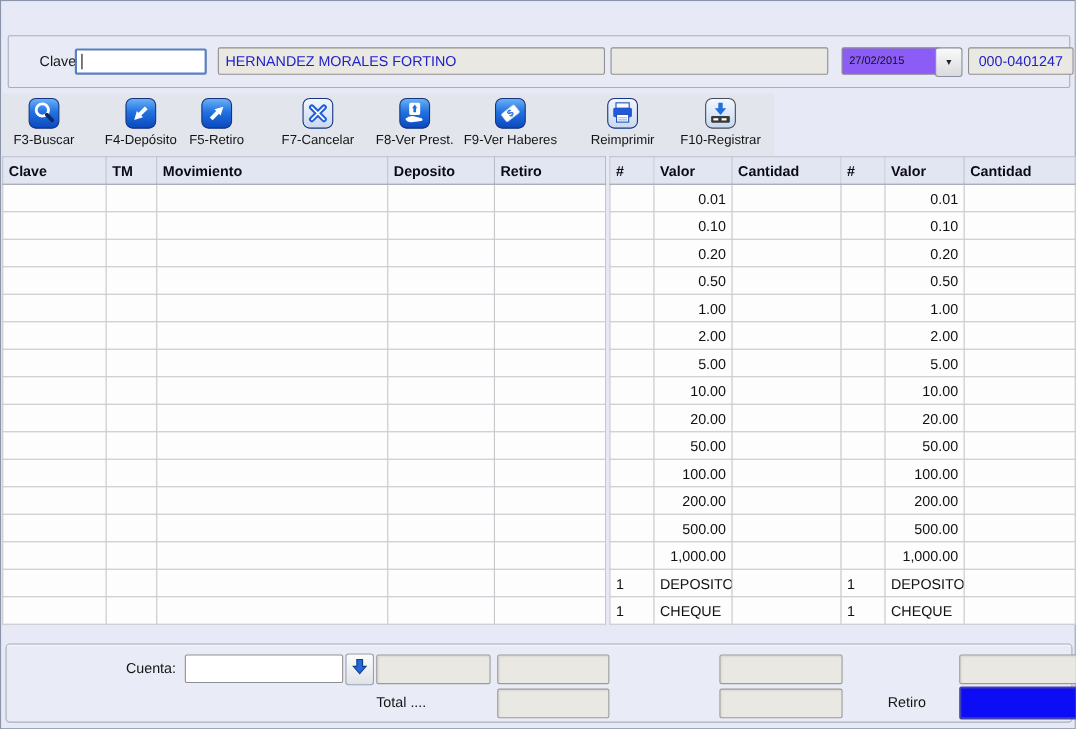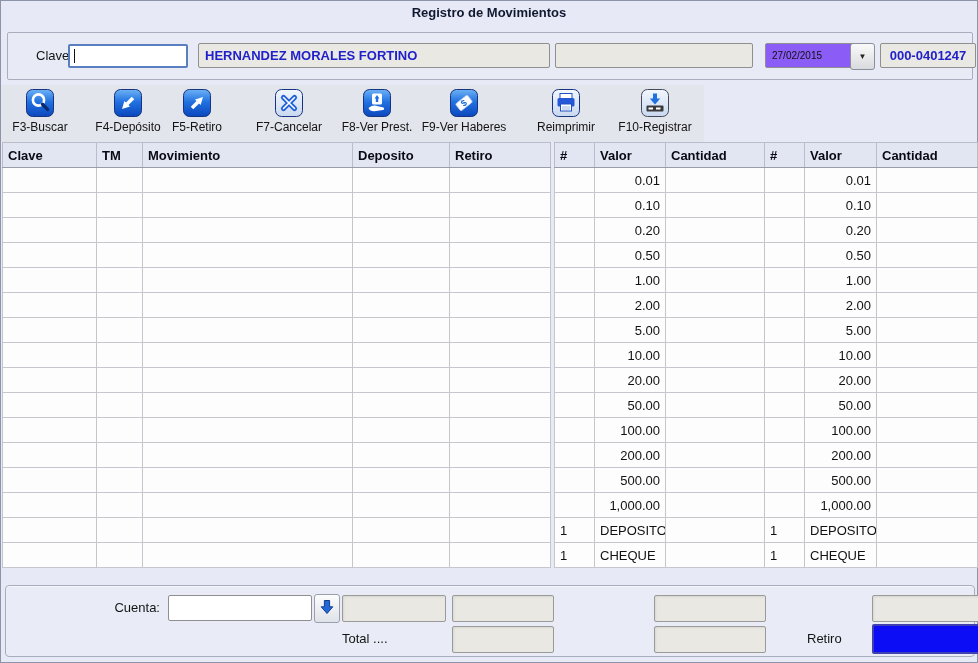--- a/index.html
+++ b/index.html
@@ -26,21 +26,21 @@
   .clave-lbl{position:absolute;left:28px;top:15px;}
   .clave-input{
     position:absolute;left:60px;top:11px;width:116px;height:20px;
     background:#ffffff;border:2px solid #5a7fc0;border-radius:2px;
   }
   .caret{position:absolute;left:4px;top:3px;width:1px;height:14px;background:#111;}
   .gfield{
     background:#e9e8e2;border:1px solid #8f8f8f;border-radius:2px;
     font-size:13px;display:flex;align-items:center;
   }
-  .blue-text{color:#2121cc;font-weight:bold;}
+  .blue-text{color:#2121cc;}
   .name-field{position:absolute;left:190px;top:10px;width:344px;height:23px;padding-left:6px;}
   .empty-field{position:absolute;left:547px;top:10px;width:196px;height:23px;}
   .date-field{
     position:absolute;left:757px;top:10px;width:82px;height:23px;
     background:#8b5cf6;border:1px solid #8f8f8f;border-radius:2px;
     font-size:10px;display:flex;align-items:center;padding-left:6px;color:#111;
   }
   .date-btn{
     position:absolute;left:842px;top:10px;width:23px;height:25px;
     background:linear-gradient(#fafafa,#d8dade);border:1px solid #8a8f9c;border-radius:3px;
@@ -120,21 +120,20 @@
     </linearGradient>
     <linearGradient id="glight" x1="0" y1="0" x2="0" y2="1">
       <stop offset="0" stop-color="#f2f7ff"></stop>
         <stop offset="1" stop-color="#c9d8ef"></stop>
     </linearGradient>
   </defs>
 </svg>
 
 <div class="window">
 
-  <div class="titlebar">Registro de Movimientos</div>
 
   <div class="form-panel">
     <span class="lbl clave-lbl">Clave:</span>
     <div class="clave-input">
       <div class="caret"></div>
     </div>
     <div class="gfield name-field blue-text">HERNANDEZ MORALES FORTINO</div>
     <div class="gfield empty-field"></div>
     <div class="date-field">27/02/2015</div>
     <div class="date-btn">

